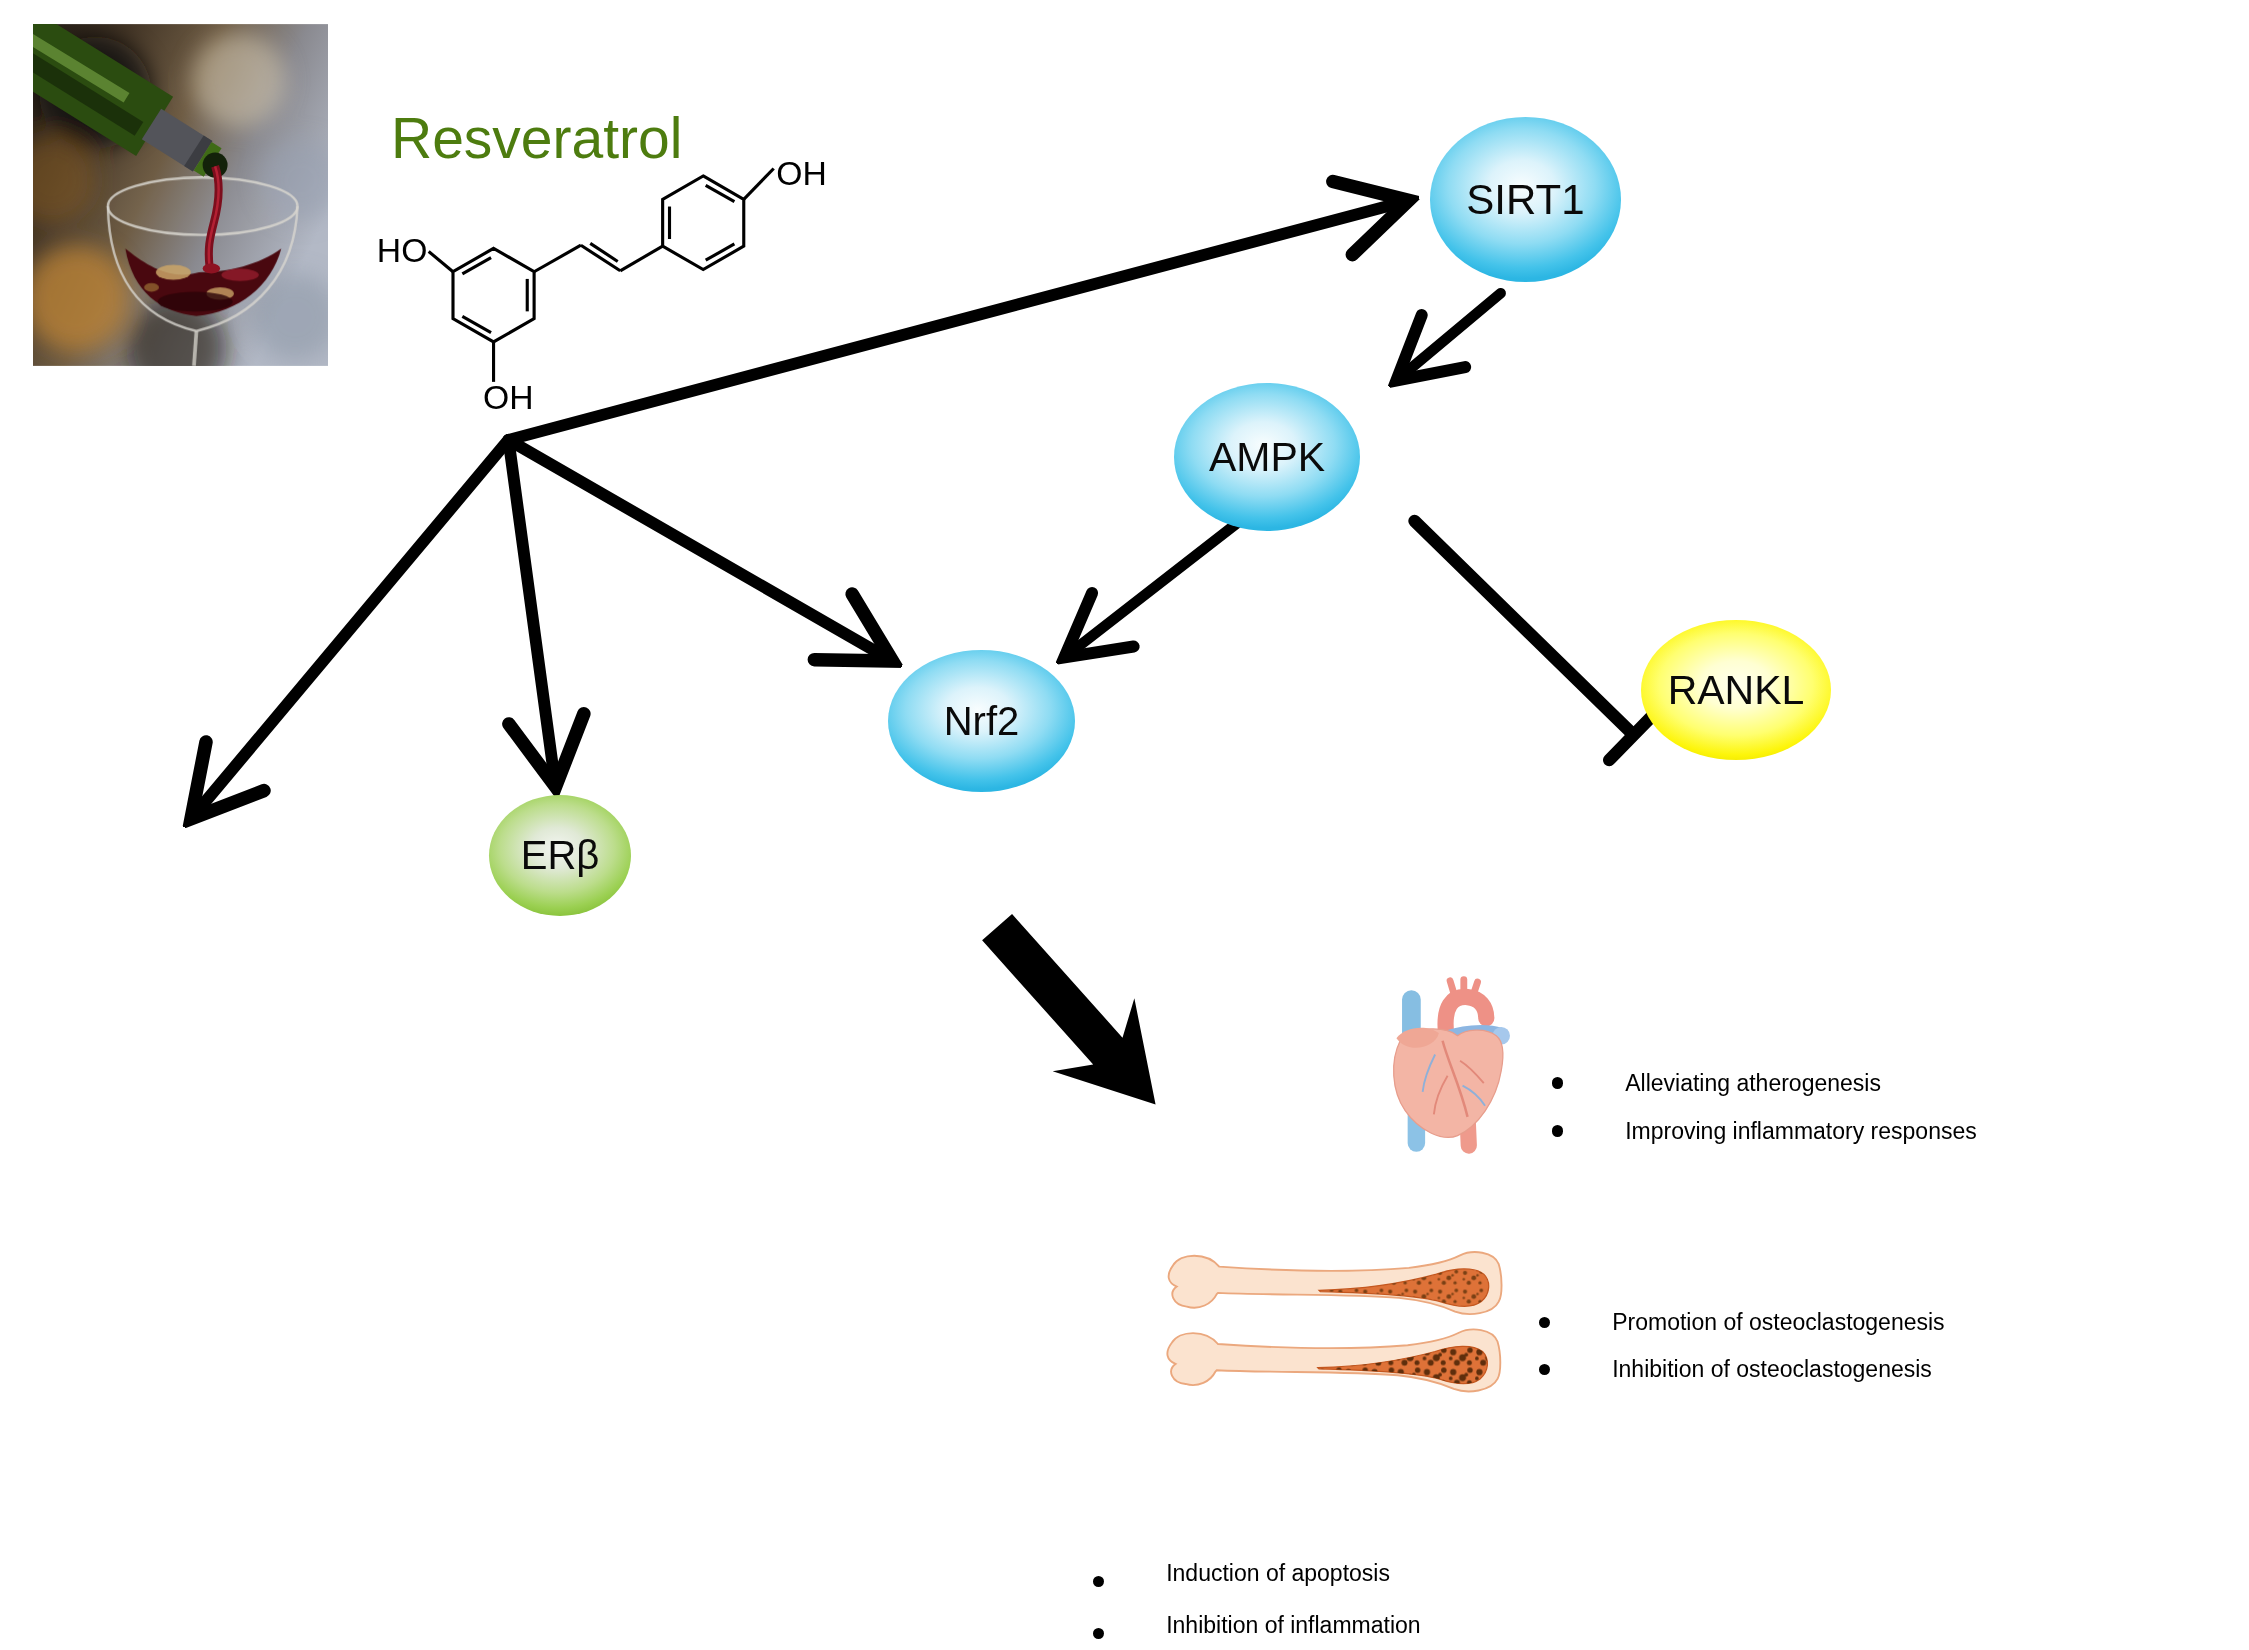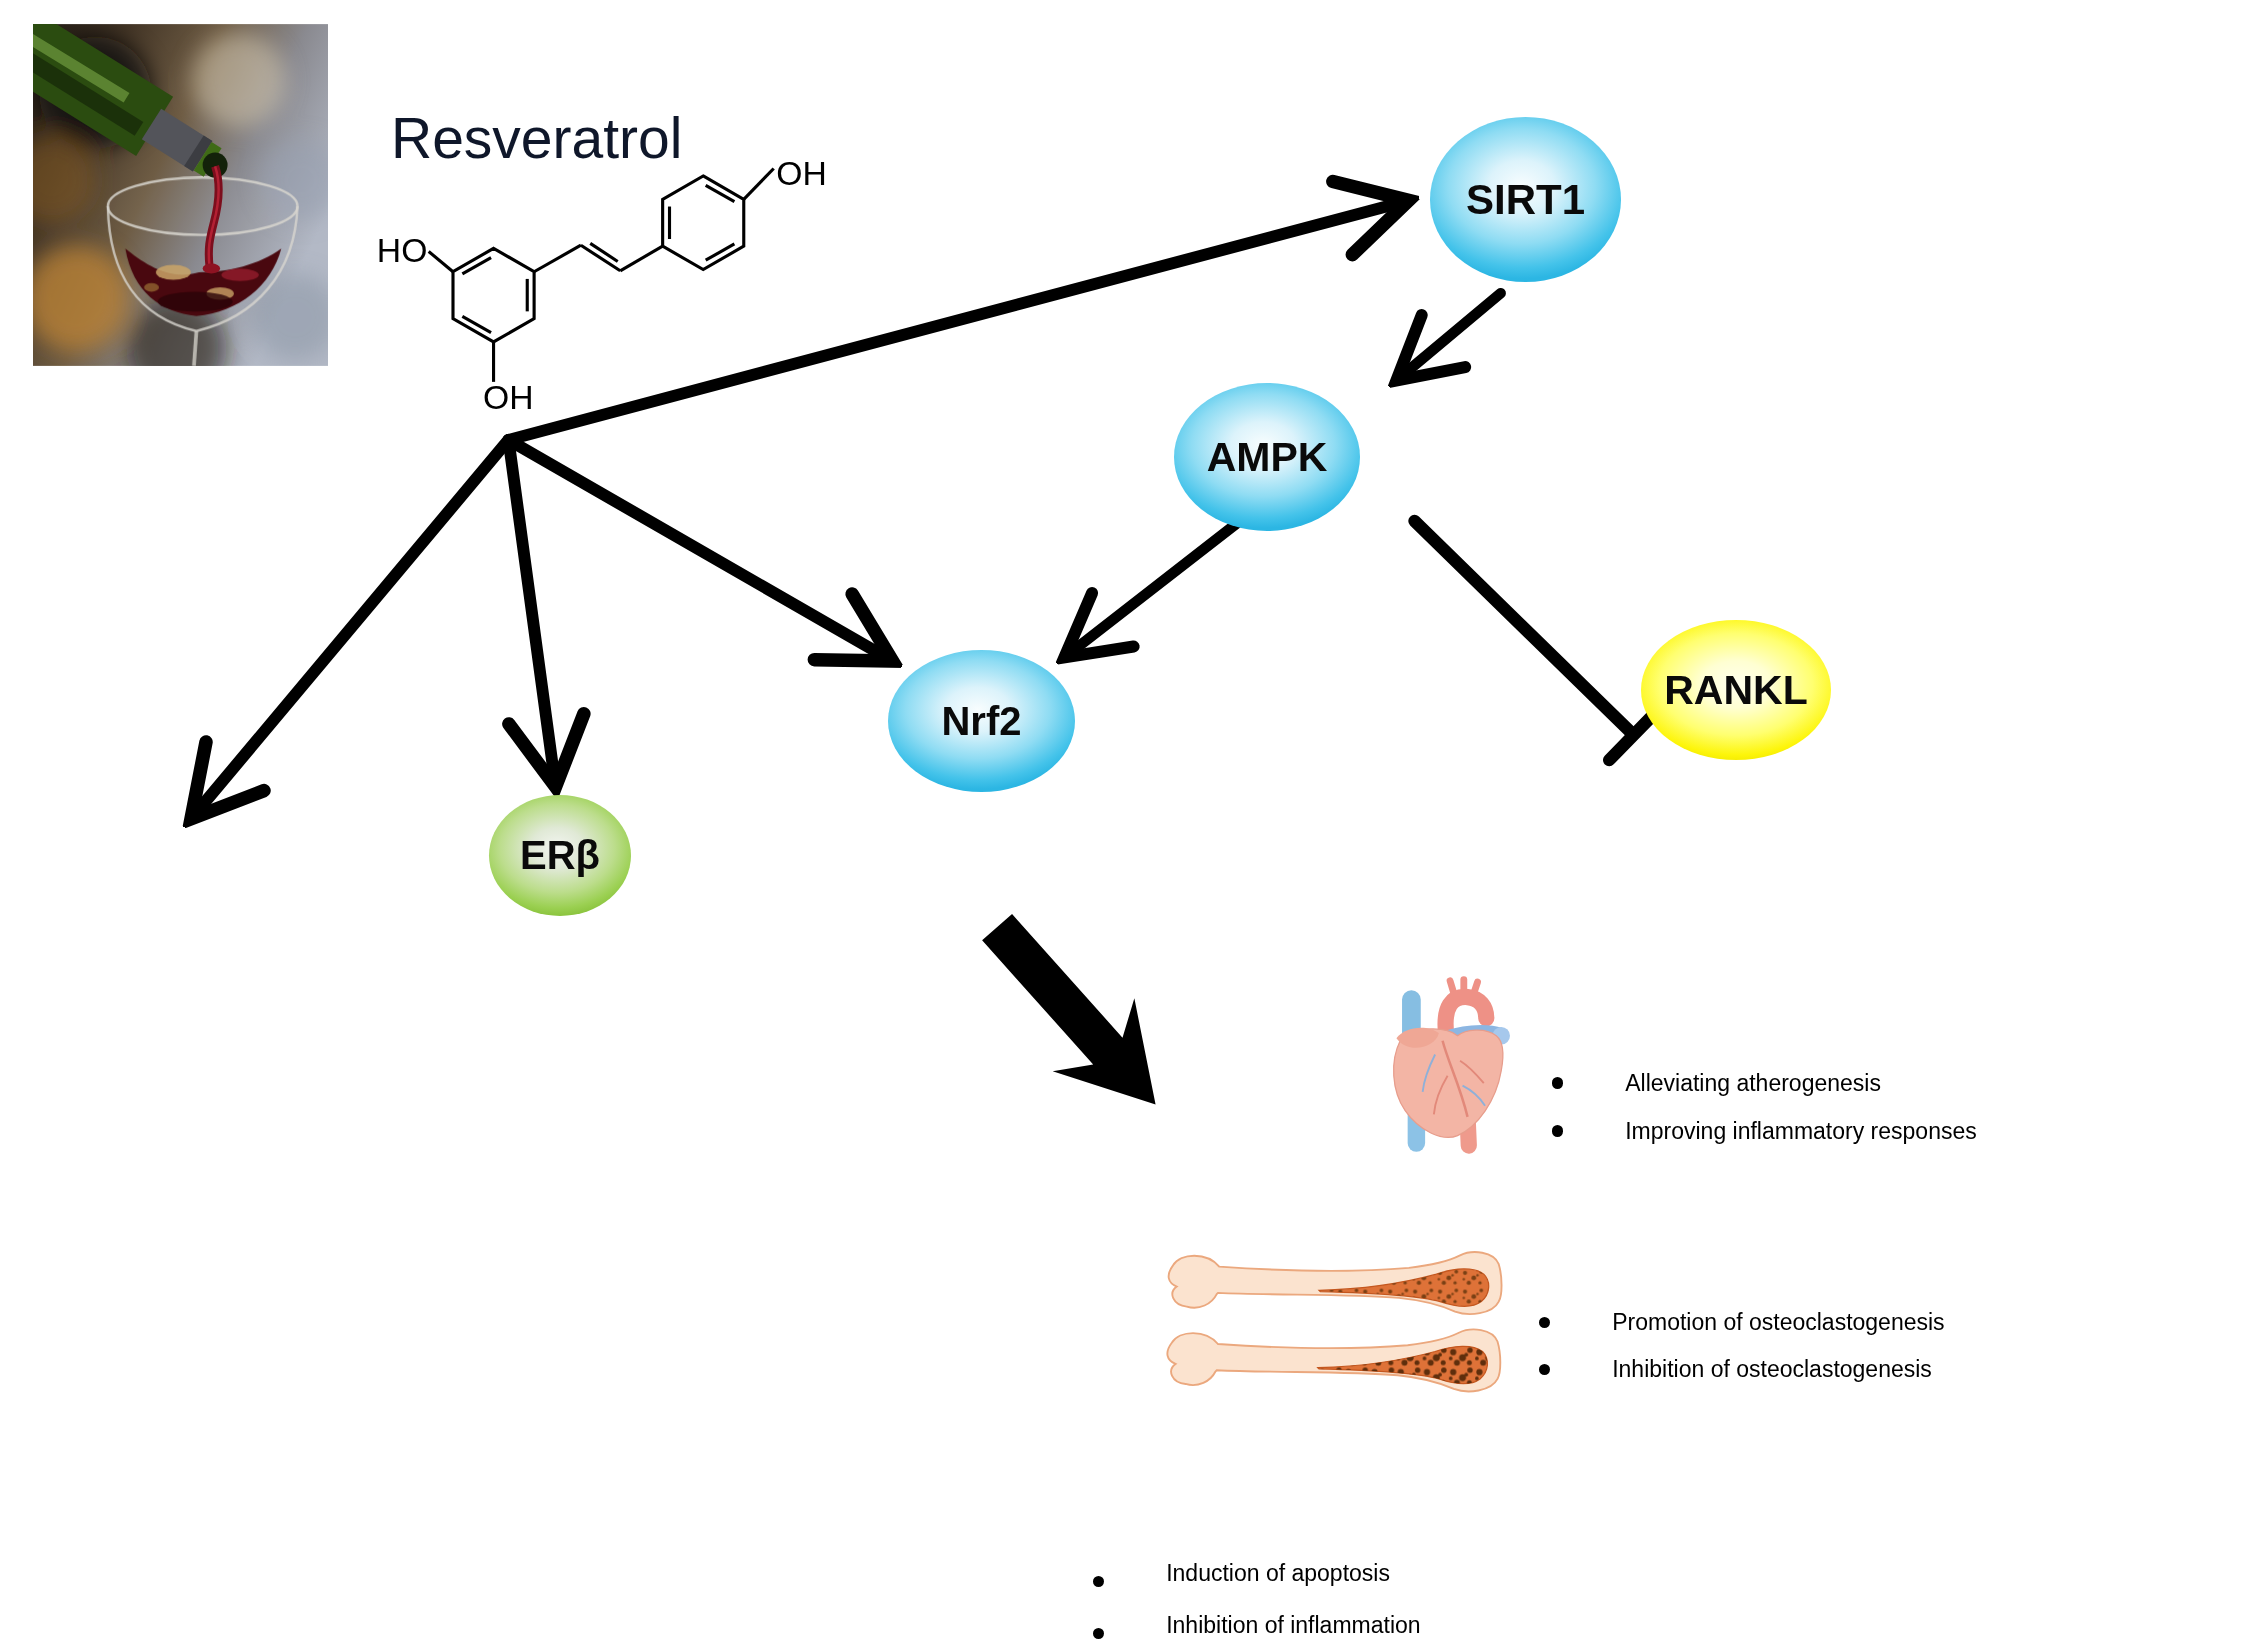--- a/index.html
+++ b/index.html
@@ -2,23 +2,23 @@
 <html style="font-size:10px"><head>
 <meta charset="utf-8">
 <style>
   html,body{margin:0;padding:0;background:#fff;}
   .page{position:relative;width:2250px;height:1651px;background:#ffffff;overflow:hidden;
         font-family:"Liberation Sans",sans-serif;color:#000;}
   svg{display:block;}
   .overlay{position:absolute;left:0;top:0;z-index:2;}
   .photo{position:absolute;left:33px;top:24px;z-index:1;}
   .title{position:absolute;left:391px;top:105px;font-size:57px;letter-spacing:0;
-         color:#0f172a;z-index:3;white-space:nowrap;}
+         color:#4d7c0f;z-index:3;white-space:nowrap;}
   .node{position:absolute;display:flex;align-items:center;justify-content:center;
-        border-radius:50%;z-index:4;color:#0a0a0a;text-align:right;font-weight:bold;}
+        border-radius:50%;z-index:4;color:#0a0a0a;text-align:right;}
   .node-blue{background:radial-gradient(ellipse 62% 56% at 48% 42%, #f8fdfe 0%, #dcf3fb 28%,
              #8fdcf3 62%, #44c3ea 88%, #2cb6e3 100%);}
   .node-yellow{background:radial-gradient(ellipse 62% 56% at 50% 46%, #ffffee 0%, #ffffd2 30%,
              #ffff70 65%, #fdf50a 90%, #f2e900 100%);}
   .node-green{background:radial-gradient(ellipse 62% 56% at 48% 44%, #f3f5f1 0%, #e0e9d6 30%,
              #bcdd8c 65%, #9bd052 88%, #8bc43e 100%);}
   #node-sirt1{left:1430px;top:117px;width:191px;height:165px;font-size:42px;}
   #node-ampk{left:1174px;top:383px;width:186px;height:148px;font-size:41px;}
   #node-nrf2{left:888px;top:650px;width:187px;height:142px;font-size:40px;}
   #node-rankl{left:1641px;top:620px;width:190px;height:140px;font-size:41px;}

